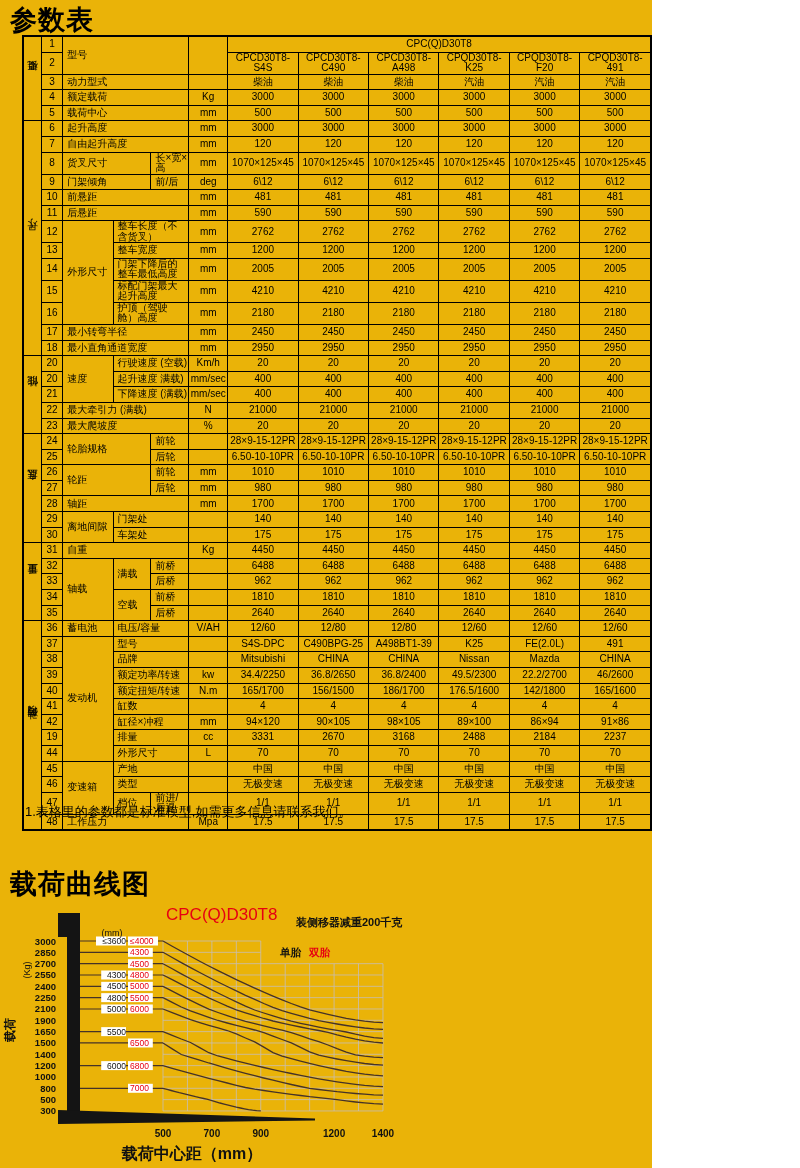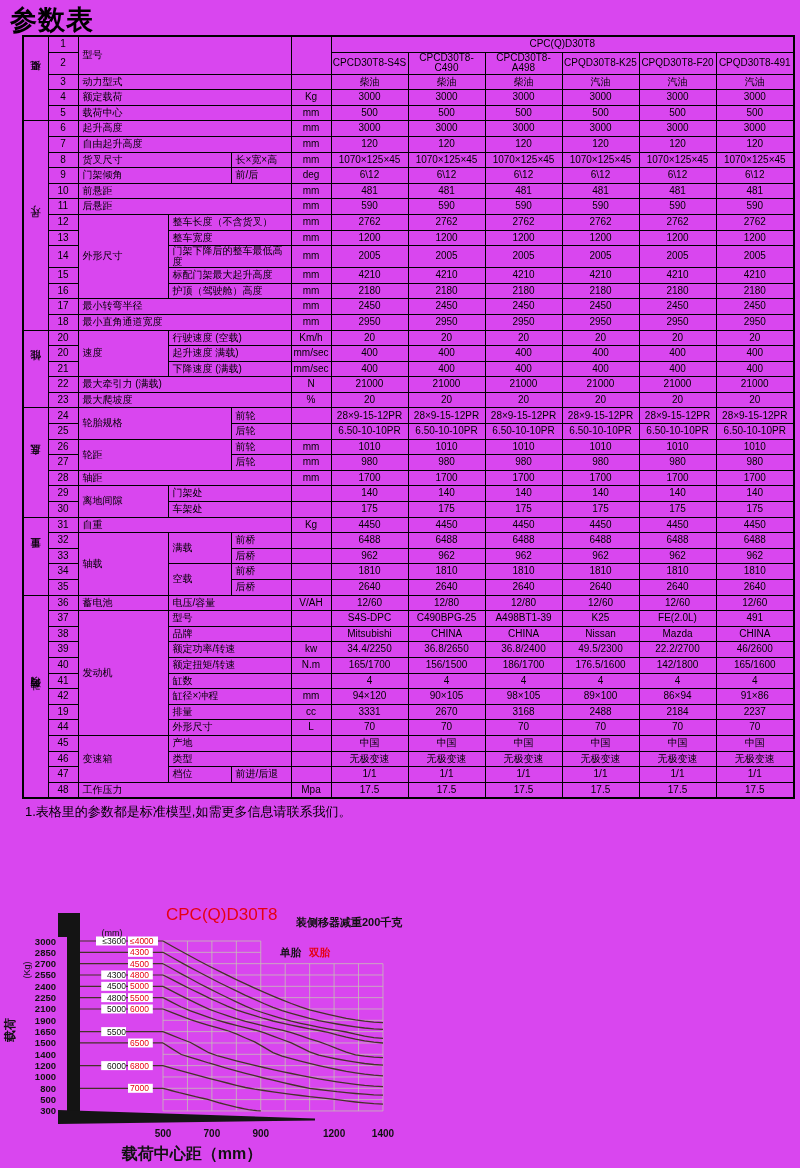--- a/index.html
+++ b/index.html
@@ -1,16 +1,16 @@
 <!DOCTYPE html>
 <html><head>
 <meta charset="utf-8">
 <style>
   html,body{margin:0;padding:0;background:#fff;}
-  .page{position:relative;width:800px;height:1168px;background:#d946ef;overflow:hidden;
+  .page{position:relative;width:652px;height:1168px;background:#eab308;overflow:hidden;
         font-family:"Liberation Sans","DejaVu Sans",sans-serif;color:#000;}
   .big-title{position:absolute;left:10px;font-size:27px;font-weight:bold;margin:0;letter-spacing:1px;}
   #title-params{top:2px;}
   #title-chart{top:866px;}
   #table-host{position:absolute;left:22px;top:35px;}
   table.spec{border-collapse:collapse;table-layout:fixed;border:2px solid #000;}
   table.spec td, table.spec th{border:1px solid #000;font-size:10px;font-weight:normal;
         height:14.6px;padding:0 1px;line-height:1.05;text-align:center;overflow:hidden;}
   table.spec td.lbl{text-align:left;padding-left:4px;}
   table.spec th.sec{font-size:10.5px;padding:0;}
@@ -592,20 +592,21 @@
             <td>17.5</td>
             <td>17.5</td>
             <td>17.5</td>
           </tr>
         </tbody>
       </table>
     </div>
   <div class="notes">
     <div>1.表格里的参数都是标准模型,如需更多信息请联系我们。</div>
   </div>
+  <h1 id="title-chart" class="big-title">载荷曲线图</h1>
   <div id="chart-host"><svg width="800" height="268" viewBox="0 0 800 268">
         <line x1="163" y1="41" x2="260.76" y2="41" stroke="#c6beb6" stroke-width="0.8"></line>
         <line x1="163" y1="52.33" x2="260.76" y2="52.33" stroke="#c6beb6" stroke-width="0.8"></line>
         <line x1="163" y1="63.66" x2="382.96000000000004" y2="63.66" stroke="#c6beb6" stroke-width="0.8"></line>
         <line x1="163" y1="74.99000000000001" x2="382.96000000000004" y2="74.99000000000001" stroke="#c6beb6" stroke-width="0.8"></line>
         <line x1="163" y1="86.32" x2="382.96000000000004" y2="86.32" stroke="#c6beb6" stroke-width="0.8"></line>
         <line x1="163" y1="97.65" x2="382.96000000000004" y2="97.65" stroke="#c6beb6" stroke-width="0.8"></line>
         <line x1="163" y1="108.98" x2="382.96000000000004" y2="108.98" stroke="#c6beb6" stroke-width="0.8"></line>
         <line x1="163" y1="120.31" x2="382.96000000000004" y2="120.31" stroke="#c6beb6" stroke-width="0.8"></line>
         <line x1="163" y1="131.64" x2="382.96000000000004" y2="131.64" stroke="#c6beb6" stroke-width="0.8"></line>

